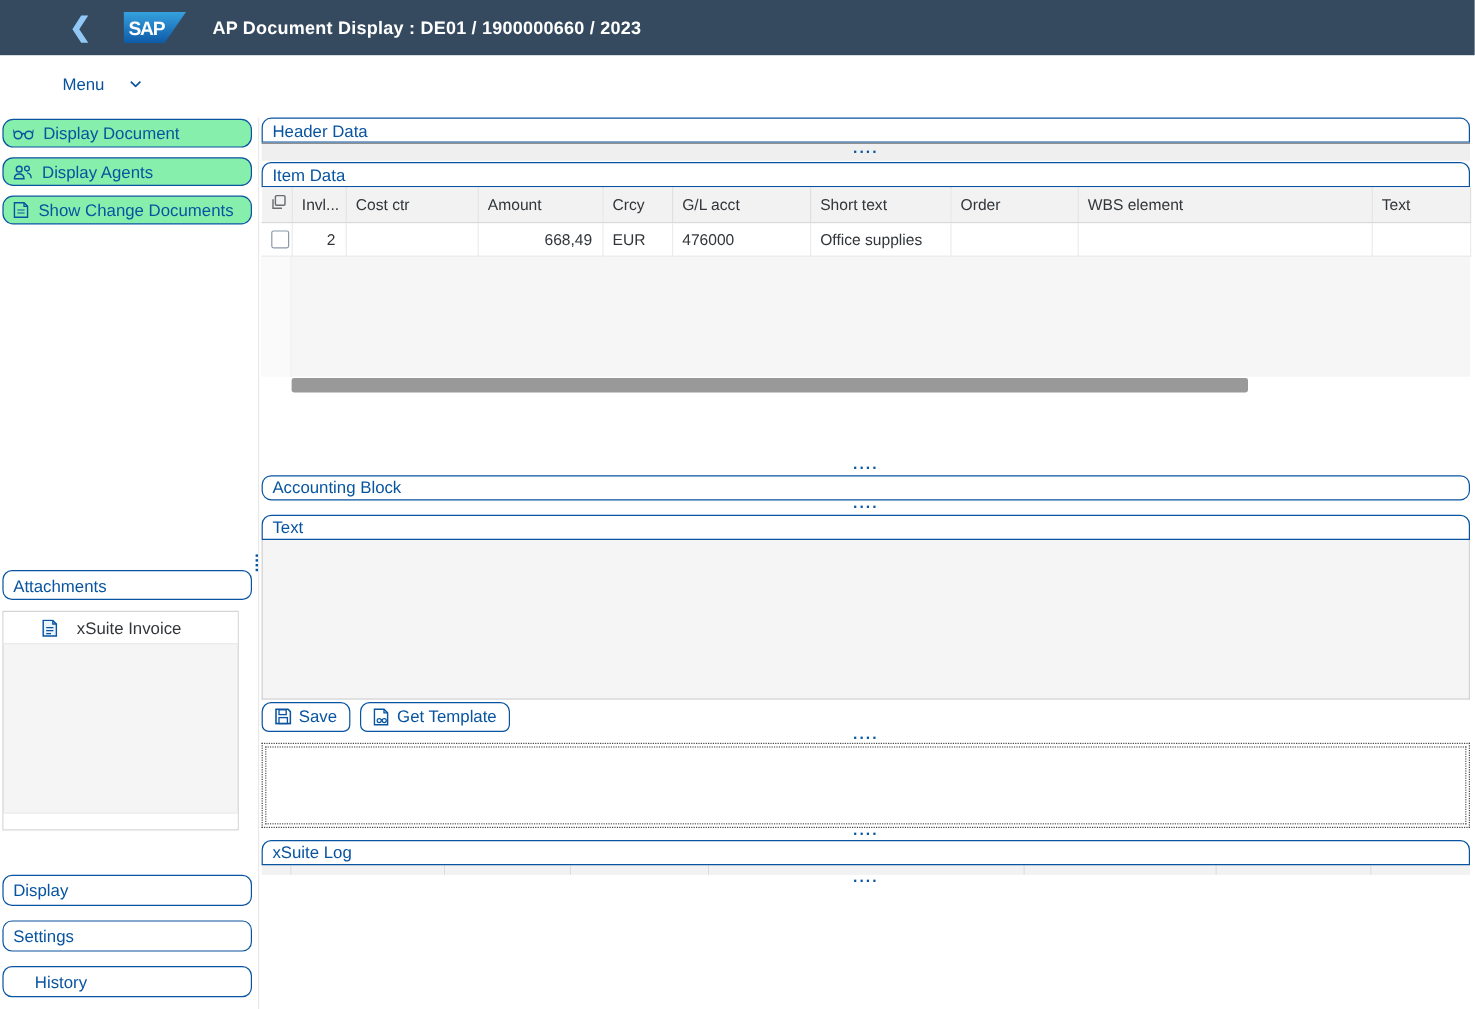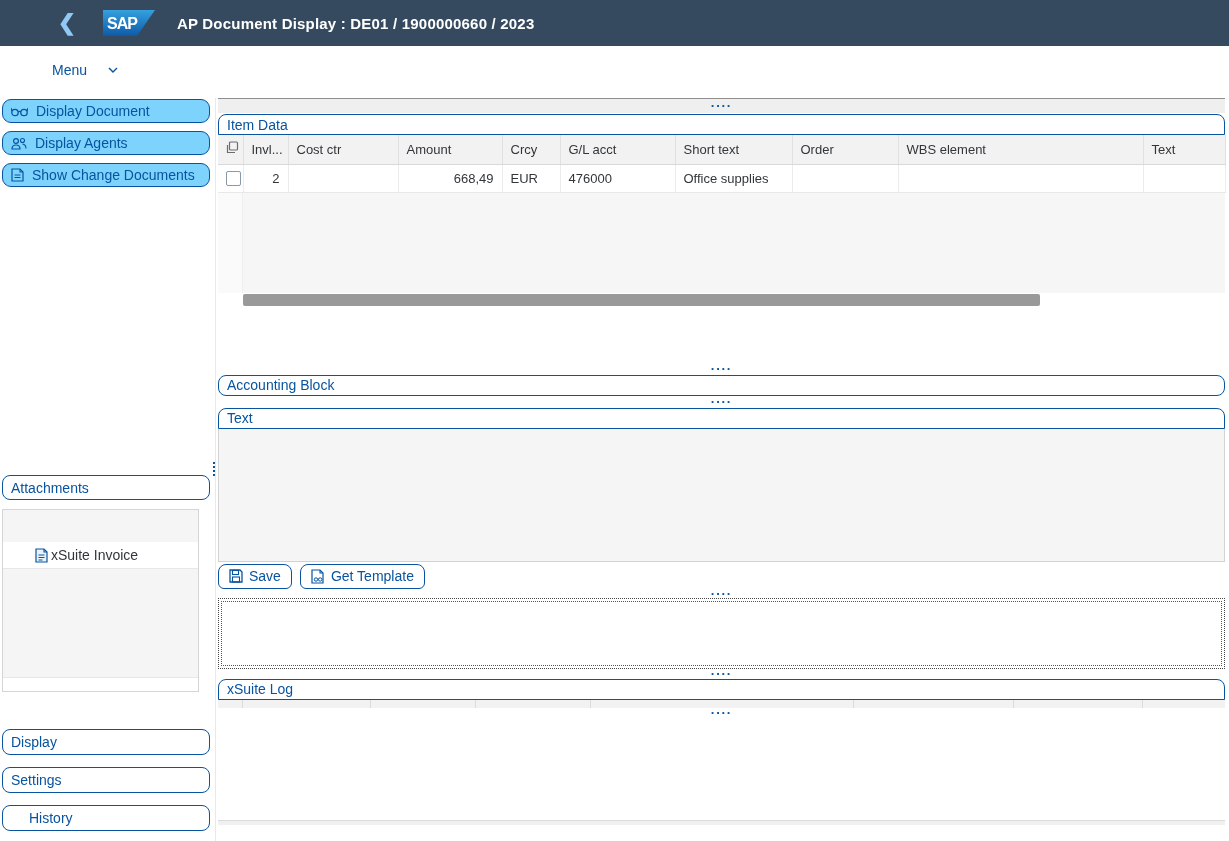--- a/index.html
+++ b/index.html
@@ -22,33 +22,33 @@
     display:flex; align-items:center; gap:21px; cursor:pointer; }
   .menu-caret { width:10px; height:6px; }
 
   
   .panel-title { border:1px solid #0854a0; border-radius:8px 8px 0 0; background:#fff;
     color:#0854a0; font-size:14px; padding-left:8px; display:flex; align-items:center; }
   .panel-title.closed { border-radius:8px; }
 
   
   .side-btn { position:absolute; left:2px; width:208px; height:24px;
-    border:1px solid #0854a0; border-radius:9px; background:#7dd3fc; color:#0854a0;
+    border:1px solid #0854a0; border-radius:9px; background:#86efac; color:#0854a0;
     font-size:14px; display:flex; align-items:center; gap:8px; padding:0 8px; cursor:pointer; }
   .side-btn svg { flex:0 0 auto; }
   .splitter-v { position:absolute; left:215px; top:98px; width:1px; height:743px; background:#e9e9e9; }
   .v-handle { position:absolute; left:211px; top:456px; width:5px; height:26px;
     display:flex; flex-direction:column; align-items:center; justify-content:center; gap:2px; cursor:col-resize; }
   .v-handle i { width:2px; height:2px; background:#0854a0; display:block; }
 
   .attach-title { position:absolute; left:2px; top:475px; width:208px; height:25px; }
   .attach-list { position:absolute; left:2px; top:509px; width:197px; height:183px;
     border:1px solid #d5d5d5; background:#f5f5f5; }
   .attach-row { height:27px; background:#fff; border-bottom:1px solid #e7e7e7;
-    display:flex; align-items:center; gap:3px; padding-left:32px; font-size:14px; color:#32363a; cursor:pointer;margin-top:32px; }
+    display:flex; align-items:center; gap:16px; padding-left:32px; font-size:14px; color:#32363a; cursor:pointer; }
   .attach-bottom { position:absolute; left:0; bottom:0; width:100%; height:14px;
     background:#fff; border-top:1px solid #e7e7e7; }
   .bottom-tray { position:absolute; left:2px; width:208px; height:26px; border-radius:10px; cursor:pointer; }
 
   
   .main { position:absolute; left:218px; top:98px; width:1007px; }
   .sash { position:relative; height:12px; display:flex; align-items:center; justify-content:center; cursor:row-resize; }
   .sash .dots { color:#0854a0; font-size:13px; font-weight:bold; letter-spacing:1px; line-height:6px; }
   .sash.bar { height:15px; background:#efefef; border-top:1px solid #8f8f8f; }
 
@@ -178,20 +178,23 @@
   </div>
   <div class="panel-title closed bottom-tray" style="top:767px;">
     <span>Settings</span>
   </div>
   <div class="panel-title closed bottom-tray" style="top:805px;padding-left:26px;">
     <span>History</span>
   </div>
 
   <div class="main">
 
+    <div class="panel-title pt-header">
+      <span>Header Data</span>
+    </div>
 
     <div class="sash bar">
       <span class="dots">····</span>
     </div>
 
     <div class="panel-title pt-item">
       <span>Item Data</span>
     </div>
 
     <table class="grid">

